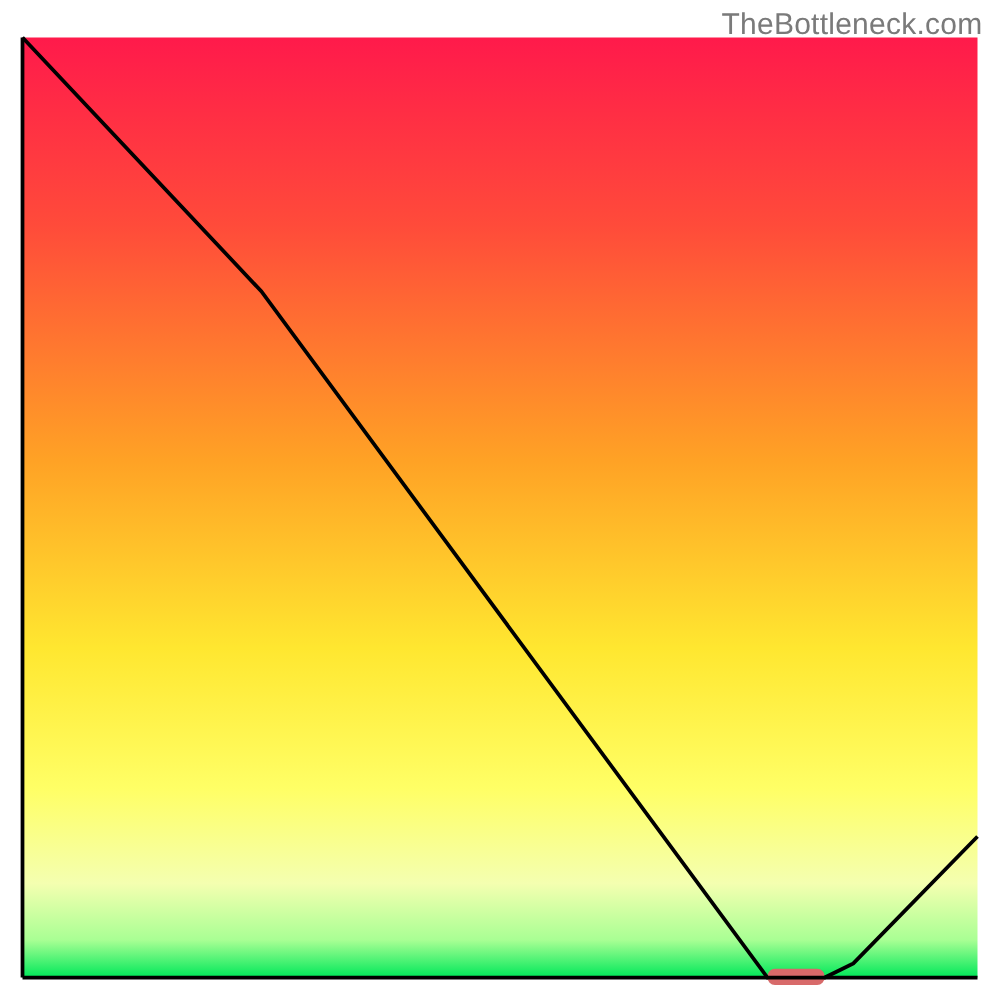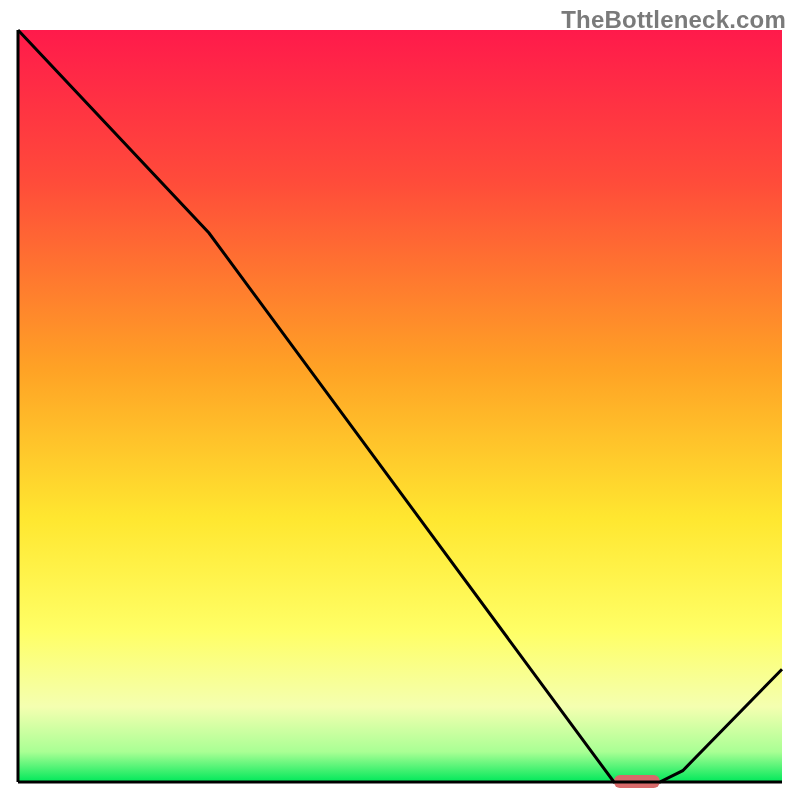--- a/index.html
+++ b/index.html
@@ -14,21 +14,21 @@
   .chart-container {
     position: relative;
     width: 800px;
     height: 800px;
   }
   .watermark {
     position: absolute;
     top: 6px;
     right: 14px;
     font-size: 24px;
-    font-weight: bold;
+    font-weight: normal;
     color: #7a7a7a;
     letter-spacing: 0.2px;
     z-index: 10;
   }
   svg {
     display: block;
   }
 </style>
 </head>
 <body>

